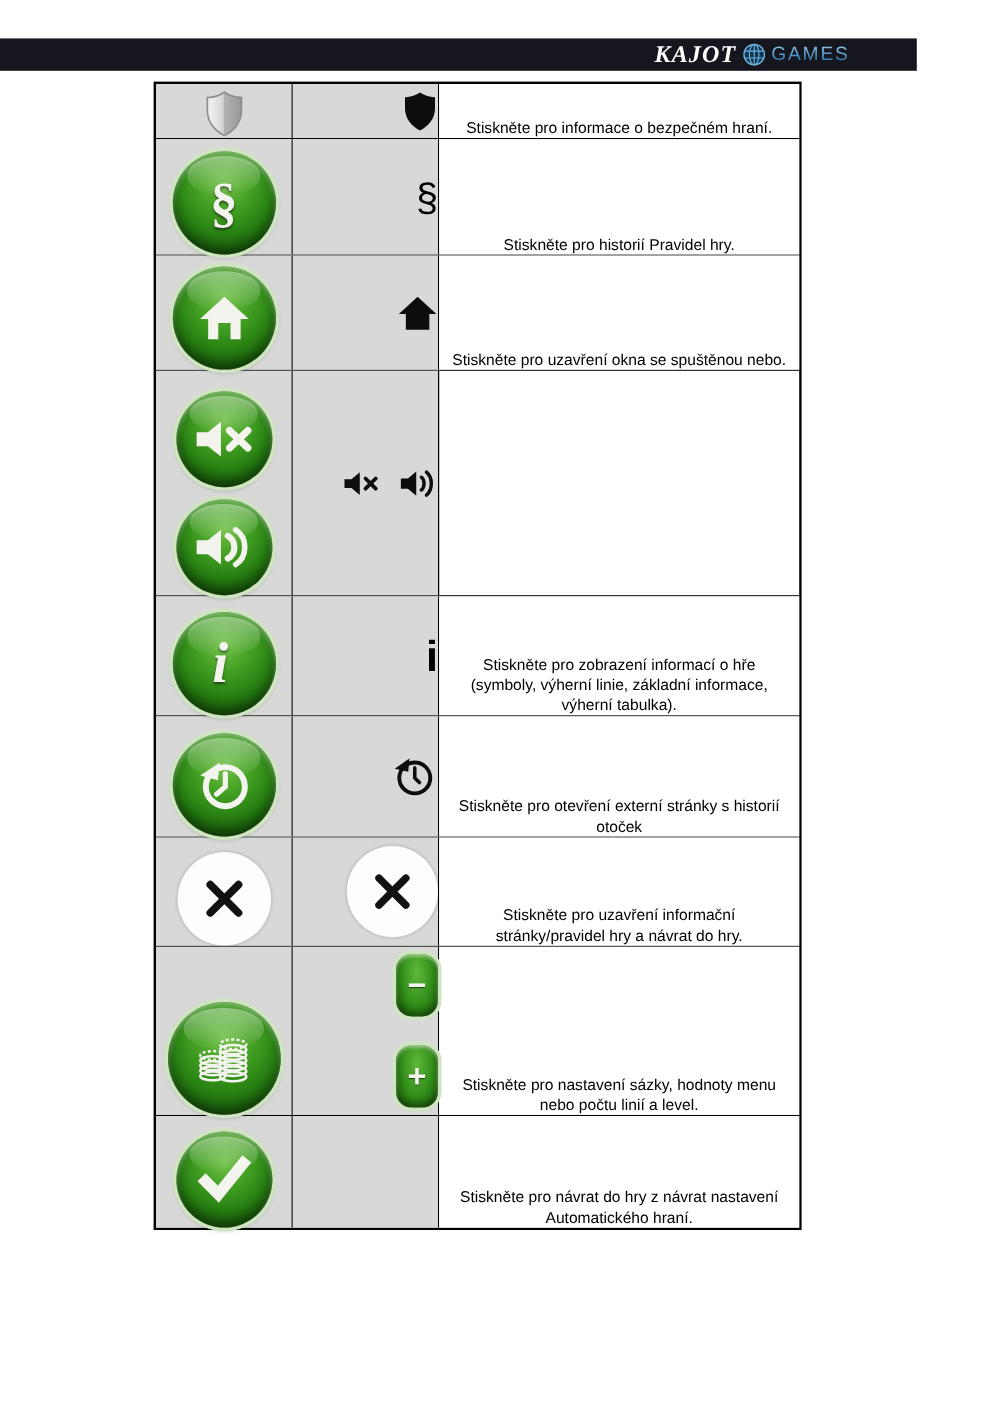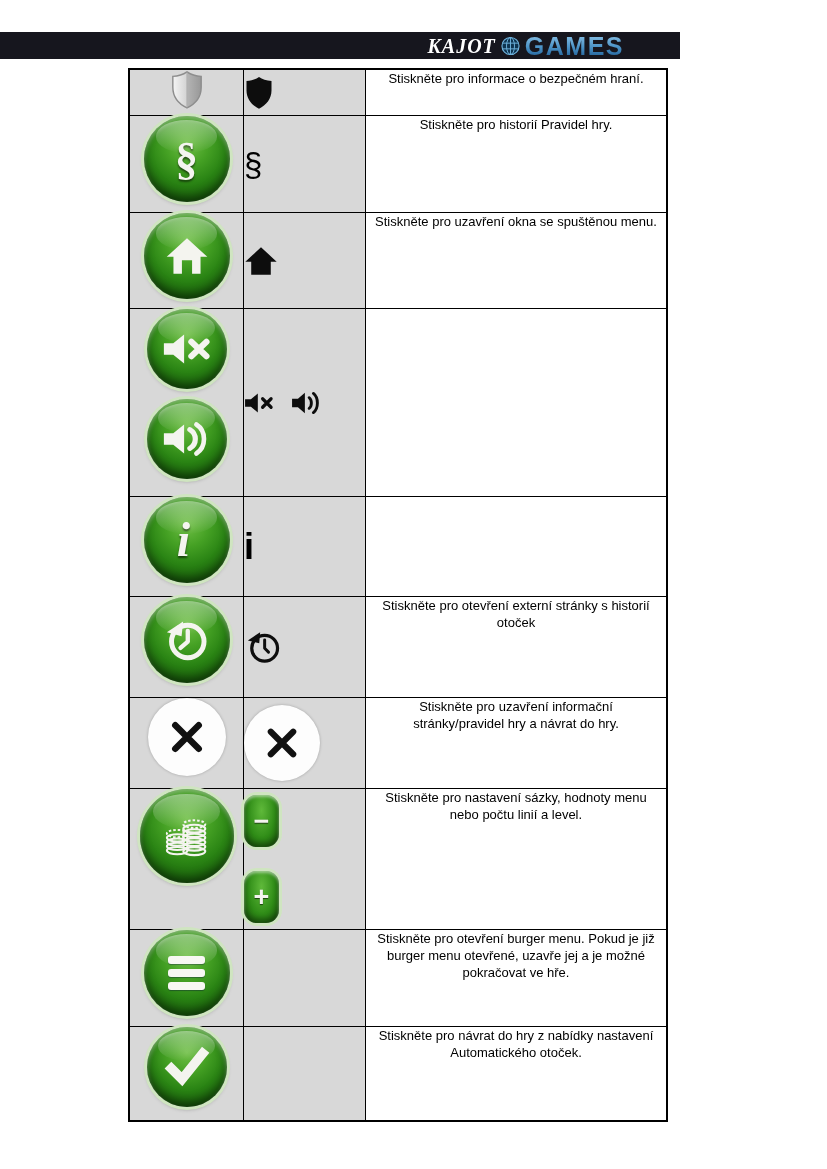--- a/index.html
+++ b/index.html
@@ -1,31 +1,31 @@
 <!DOCTYPE html>
 <html><head>
 <meta charset="utf-8">
 <style>
   html,body{margin:0;padding:0;}
   body{width:827px;height:1169px;background:#fff;font-family:"Liberation Sans",sans-serif;}
   .page{position:relative;width:827px;height:1169px;background:#fff;overflow:hidden;}
 
   
-  .topbar{position:absolute;left:0;top:32px;width:680px;height:27px;background:#16161e;}
+  .topbar{position:absolute;left:0;top:32px;width:764px;height:27px;background:#16161e;}
   .brand{position:absolute;right:56px;top:50%;transform:translateY(-50%);display:flex;align-items:center;gap:5px;}
   .brand .kajot{font-family:"Liberation Serif",serif;font-style:italic;font-weight:bold;font-size:20px;letter-spacing:1px;color:#fff;line-height:1;}
-  .brand .games{font-weight:bold;font-size:25px;letter-spacing:1.5px;line-height:1;
+  .brand .games{font-weight:normal;font-size:16px;letter-spacing:1.5px;line-height:1;
     background:linear-gradient(#8ec4e8 0%,#4a92c6 55%,#1d5c94 100%);
     -webkit-background-clip:text;background-clip:text;color:transparent;}
 
   
   .tbl{position:absolute;left:128px;top:68px;width:540px;border:2px solid #000;box-sizing:border-box;background:#fff;}
   .row{display:flex;border-top:1px solid #000;}
   .row:first-child{border-top:none;}
-  .cell{box-sizing:border-box;display:flex;align-items:flex-start;justify-content:center;}
+  .cell{box-sizing:border-box;display:flex;align-items:flex-end;justify-content:center;}
   .c1{width:114px;background:#d8d8d8;border-right:1px solid #000;}
   .c2{width:122px;background:#d8d8d8;border-right:1px solid #000;flex-direction:column;}
   .c3{flex:1;background:#fff;}
   .c3 p{margin:0;padding:0 9px;font-size:13px;line-height:1.32;color:#000;text-align:center;}
   .r1{height:45px}.r2{height:96px}.r3{height:95px}.r4{height:187px}.r5{height:99px}
   .r6{height:90px}.r7{height:100px}.r8{height:140px}.r9{height:96px}.r10{height:93px}
 
   
   .gbtn{position:relative;width:86px;height:86px;border-radius:50%;flex:0 0 auto;
     background:radial-gradient(circle at 50% 32%, #6fbf45 0%, #45a124 30%, #2a8414 55%, #175c0a 82%, #114a07 100%);
@@ -138,21 +138,21 @@
         </div>
       </div>
       <div class="cell c2">
         <span style="display:flex;">
           <svg width="34" height="30" viewBox="0 0 26 23">
             <path d="M13 1 L25 12 L20.5 12 L20.5 22 L5.5 22 L5.5 12 L1 12 Z" fill="#0d0d0d"></path>
           </svg>
         </span>
       </div>
       <div class="cell c3">
-        <p>Stiskněte pro uzavření okna se spuštěnou menu.</p>
+        <p>Stiskněte pro uzavření okna se spuštěnou nebo.</p>
       </div>
     </div>
 
     <div class="row r4">
       <div class="cell c1">
         <div class="stackcol">
           <div class="gbtn small">
             <svg width="52" height="38" viewBox="0 0 36 26">
               <path d="M2 9 H8.5 L16 3 V23 L8.5 17 H2 Z" fill="#f4f4ef"></path>
               <path d="M21 8 L31.5 18 M31.5 8 L21 18" stroke="#f4f4ef" stroke-width="4.2" stroke-linecap="round" fill="none"></path>
@@ -187,20 +187,23 @@
     </div>
 
     <div class="row r5">
       <div class="cell c1">
         <div class="gbtn">
           <span class="tglyph glyph-i">i</span>
         </div>
       </div>
       <div class="cell c2">
         <span class="sym-i">i</span>
+      </div>
+      <div class="cell c3">
+        <p>Stiskněte pro zobrazení informací o hře (symboly, výherní linie, základní informace, výherní tabulka).</p>
       </div>
     </div>
 
     <div class="row r7">
       <div class="cell c1">
         <div class="gbtn">
           <svg width="48" height="48" viewBox="0 0 31 31">
             <circle cx="16" cy="16.5" r="10.5" stroke="#f4f4ef" stroke-width="3.2" fill="none"></circle>
             <path d="M2.5 10.5 L13 3.5 L12 13 Z" fill="#f4f4ef"></path>
             <path d="M16 16.5 L16 9.6 M16 16.5 L11.3 20.6" stroke="#f4f4ef" stroke-width="2.8" stroke-linecap="round" fill="none"></path>
@@ -270,44 +273,29 @@
           <div class="pill">
             <span>+</span>
           </div>
         </div>
       </div>
       <div class="cell c3">
         <p>Stiskněte pro nastavení sázky, hodnoty menu nebo počtu linií a level.</p>
       </div>
     </div>
 
-    <div class="row r9">
-      <div class="cell c1">
-        <div class="gbtn">
-          <div class="burger">
-            <div class="bar"></div>
-            <div class="bar"></div>
-            <div class="bar"></div>
-          </div>
-        </div>
-      </div>
-      <div class="cell c2"></div>
-      <div class="cell c3">
-        <p>Stiskněte pro otevření burger menu. Pokud je již burger menu otevřené, uzavře jej a je možné pokračovat ve hře.</p>
-      </div>
-    </div>
 
     <div class="row r10">
       <div class="cell c1">
         <div class="gbtn small">
           <svg width="46" height="40" viewBox="0 0 32 28">
             <path d="M5 15 L12.5 22.5 L27 4.5" stroke="#f4f4ef" stroke-width="6.6" fill="none" stroke-linecap="square"></path>
           </svg>
         </div>
       </div>
       <div class="cell c2"></div>
       <div class="cell c3">
-        <p>Stiskněte pro návrat do hry z nabídky nastavení Automatického otoček.</p>
+        <p>Stiskněte pro návrat do hry z návrat nastavení Automatického hraní.</p>
       </div>
     </div>
 
   </div>
 </div>
 
 </body></html>

